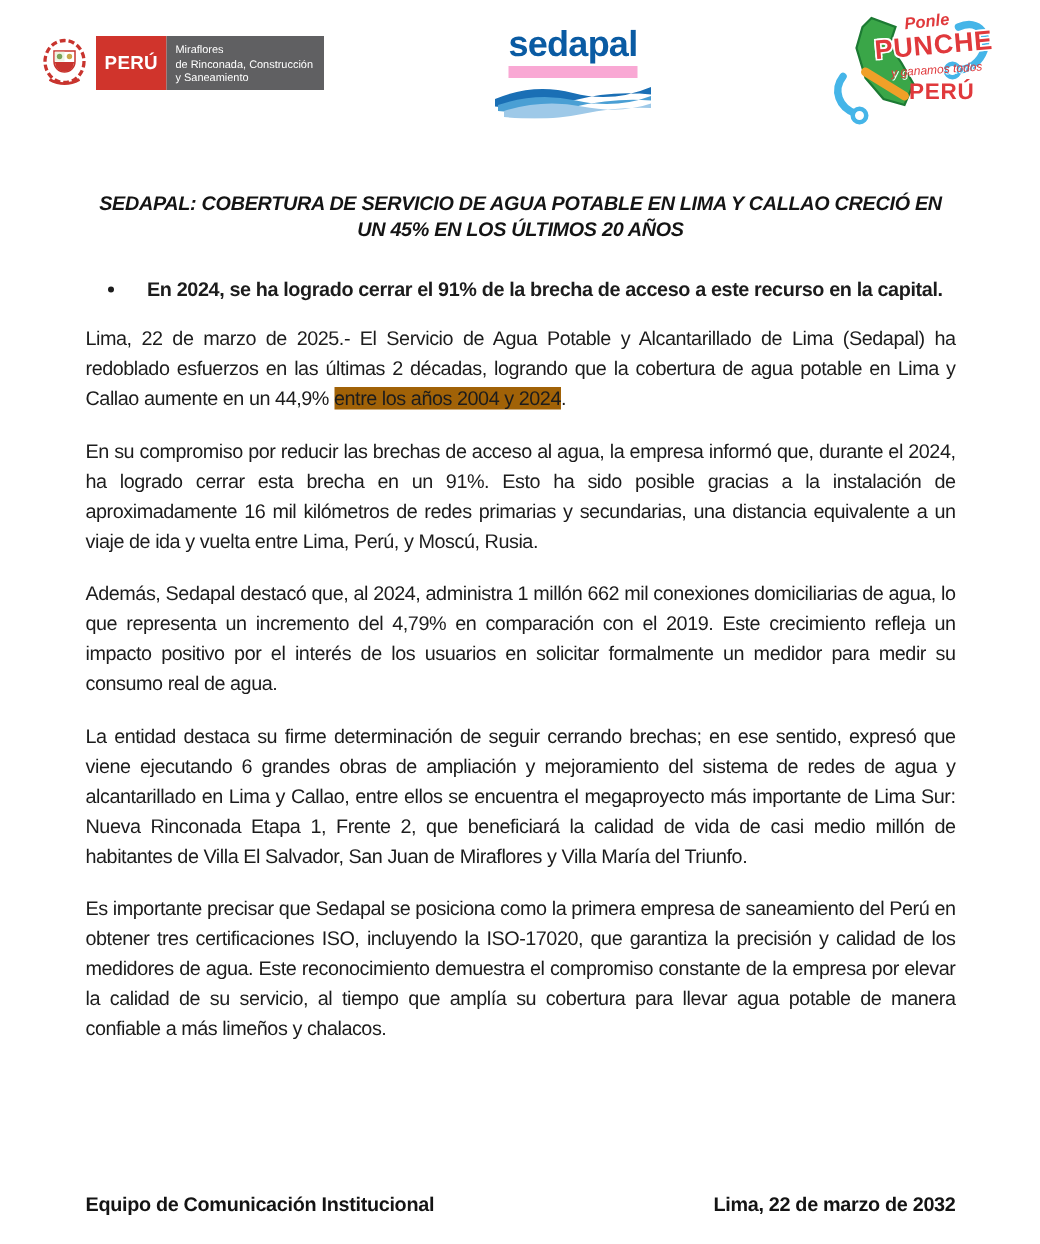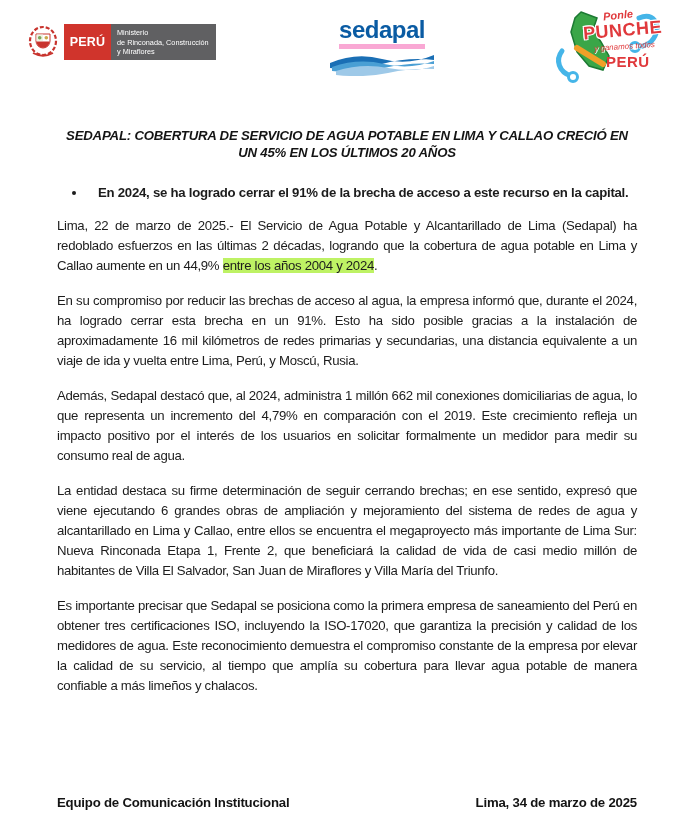--- a/index.html
+++ b/index.html
@@ -28,21 +28,21 @@
   .ministry-box {
     width: 105px; height: 36px; background: #606062; color: #ffffff;
     font-size: 7.3px; line-height: 9.5px; padding: 4px 0 0 6px;
   }
 
   .sedapal-logo { position: absolute; left: 330px; top: 18px; width: 104px; text-align: center; }
   .sedapal-word {
     display: inline-block;
     font-weight: bold; font-size: 24px; letter-spacing: -0.5px;
     color: #0a5ba3;
-    border-bottom: 5px solid #f9a8d4;
+    border-bottom: 8px solid #f9a8d4;
     line-height: 1; padding-bottom: 2px;
   }
   .sedapal-waves { display: block; margin-top: 1px; }
 
   .punche-logo { position: absolute; left: 551px; top: 6px; width: 114px; height: 84px; }
   .punche-art { position: absolute; left: 0; top: 0; }
   .punche-text { position: absolute; left: 0; top: 0; width: 100%; height: 100%; color: #e0393c; }
   .punche-ponle   { position: absolute; left: 52px; top: 3px;  font-size: 11px; font-weight: bold; font-style: italic; transform: rotate(-6deg); }
   .punche-word    { position: absolute; left: 32px; top: 14px; font-size: 18px; font-weight: bold; letter-spacing: 0.5px; transform: rotate(-5deg);
                     text-shadow: 1px 1px 0 #fff, -1px -1px 0 #fff, 1px -1px 0 #fff, -1px 1px 0 #fff; }
@@ -74,21 +74,21 @@
   }
 
   .body-para {
     font-size: 13.2px;
     letter-spacing: -0.3px;
     line-height: 20px;
     text-align: justify;
     margin-bottom: 15px;
     color: #1c1c1c;
   }
-  .hl { background: #bef264; color: inherit; }
+  .hl { background: #a16207; color: inherit; }
 
   
   .doc-footer {
     position: absolute;
     left: 57px; right: 56px; bottom: 19px;
     display: flex; justify-content: space-between;
     font-weight: bold; font-size: 13.2px; letter-spacing: -0.2px;
     color: #141414;
   }
 </style>
@@ -107,23 +107,23 @@
           <path d="M8 9 h14 v7 a7 7 0 0 1 -14 0 Z" fill="#ffffff" stroke="#c8342e" stroke-width="1"></path>
           <rect x="8.5" y="9.5" width="6.5" height="6.5" fill="#eef4e4"></rect>
           <circle cx="11.7" cy="12.7" r="1.8" fill="#7aa55a"></circle>
           <circle cx="18.3" cy="12.7" r="1.8" fill="#caa84a"></circle>
           <path d="M8.6 16.4 h12.8 a6.4 6.4 0 0 1 -12.8 0 Z" fill="#c8342e"></path>
           <path d="M5 28 q10 5.5 20 0" stroke="#c8342e" stroke-width="1.8" fill="none"></path>
         </svg>
       </span>
       <span class="peru-box">PERÚ</span>
       <span class="ministry-box">
-        <div>Ministerio</div>
+        <div>Miraflores</div>
         <div>de Rinconada, Construcción</div>
-        <div>y Miraflores</div>
+        <div>y Saneamiento</div>
       </span>
     </div>
 
     <div class="sedapal-logo">
       <span class="sedapal-word">sedapal</span>
       <svg class="sedapal-waves" viewBox="0 0 104 26" width="104" height="26">
         <path d="M0 13 Q 26 2, 52 9 T 104 5 L 104 10 Q 78 7, 52 14 T 0 18 Z" fill="#1a6fb5"></path>
         <path d="M2 17 Q 28 8, 54 14 T 104 11 L 104 14 Q 80 12, 54 18 T 2 21 Z" fill="#4a9fd4"></path>
         <path d="M6 21 Q 32 13, 58 18 T 104 16 L 104 19 Q 82 18, 58 23 T 6 25 Z" fill="#9ec9e8"></path>
       </svg>
@@ -161,16 +161,16 @@
 
     <p class="body-para">Además, Sedapal destacó que, al 2024, administra 1 millón 662 mil conexiones domiciliarias de agua, lo que representa un incremento del 4,79% en comparación con el 2019. Este crecimiento refleja un impacto positivo por el interés de los usuarios en solicitar formalmente un medidor para medir su consumo real de agua.</p>
 
     <p class="body-para">La entidad destaca su firme determinación de seguir cerrando brechas; en ese sentido, expresó que viene ejecutando 6 grandes obras de ampliación y mejoramiento del sistema de redes de agua y alcantarillado en Lima y Callao, entre ellos se encuentra el megaproyecto más importante de Lima Sur: Nueva Rinconada Etapa 1, Frente 2, que beneficiará la calidad de vida de casi medio millón de habitantes de Villa El Salvador, San Juan de Miraflores y Villa María del Triunfo.</p>
 
     <p class="body-para">Es importante precisar que Sedapal se posiciona como la primera empresa de saneamiento del Perú en obtener tres certificaciones ISO, incluyendo la ISO-17020, que garantiza la precisión y calidad de los medidores de agua. Este reconocimiento demuestra el compromiso constante de la empresa por elevar la calidad de su servicio, al tiempo que amplía su cobertura para llevar agua potable de manera confiable a más limeños y chalacos.</p>
   </div>
 
   <div class="doc-footer">
     <span>Equipo de Comunicación Institucional</span>
-    <span>Lima, 34 de marzo de 2025</span>
+    <span>Lima, 22 de marzo de 2032</span>
   </div>
 
 </div>
 
 </body></html>

